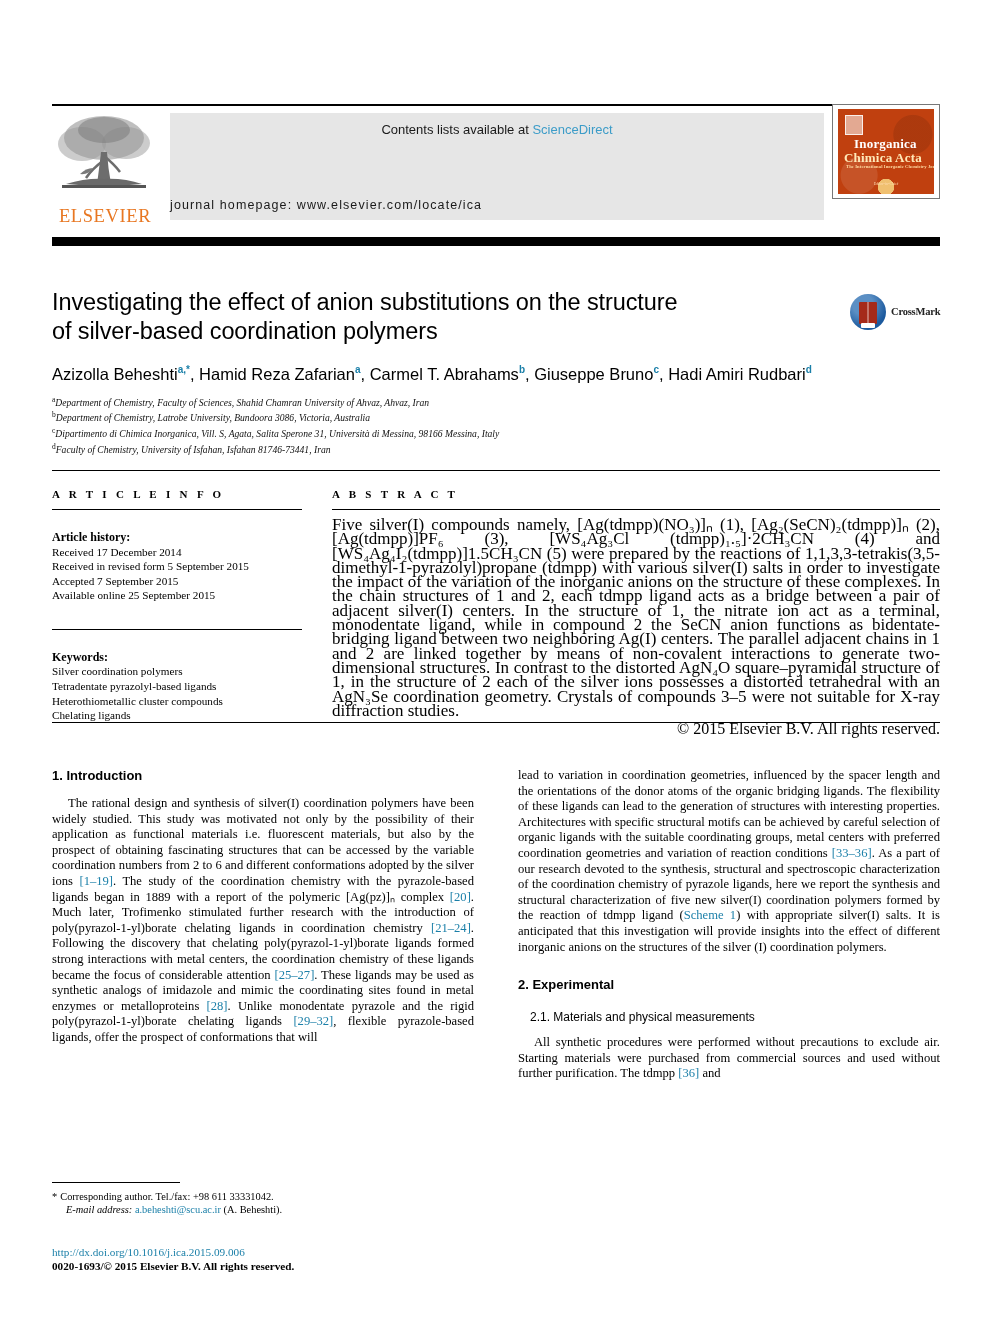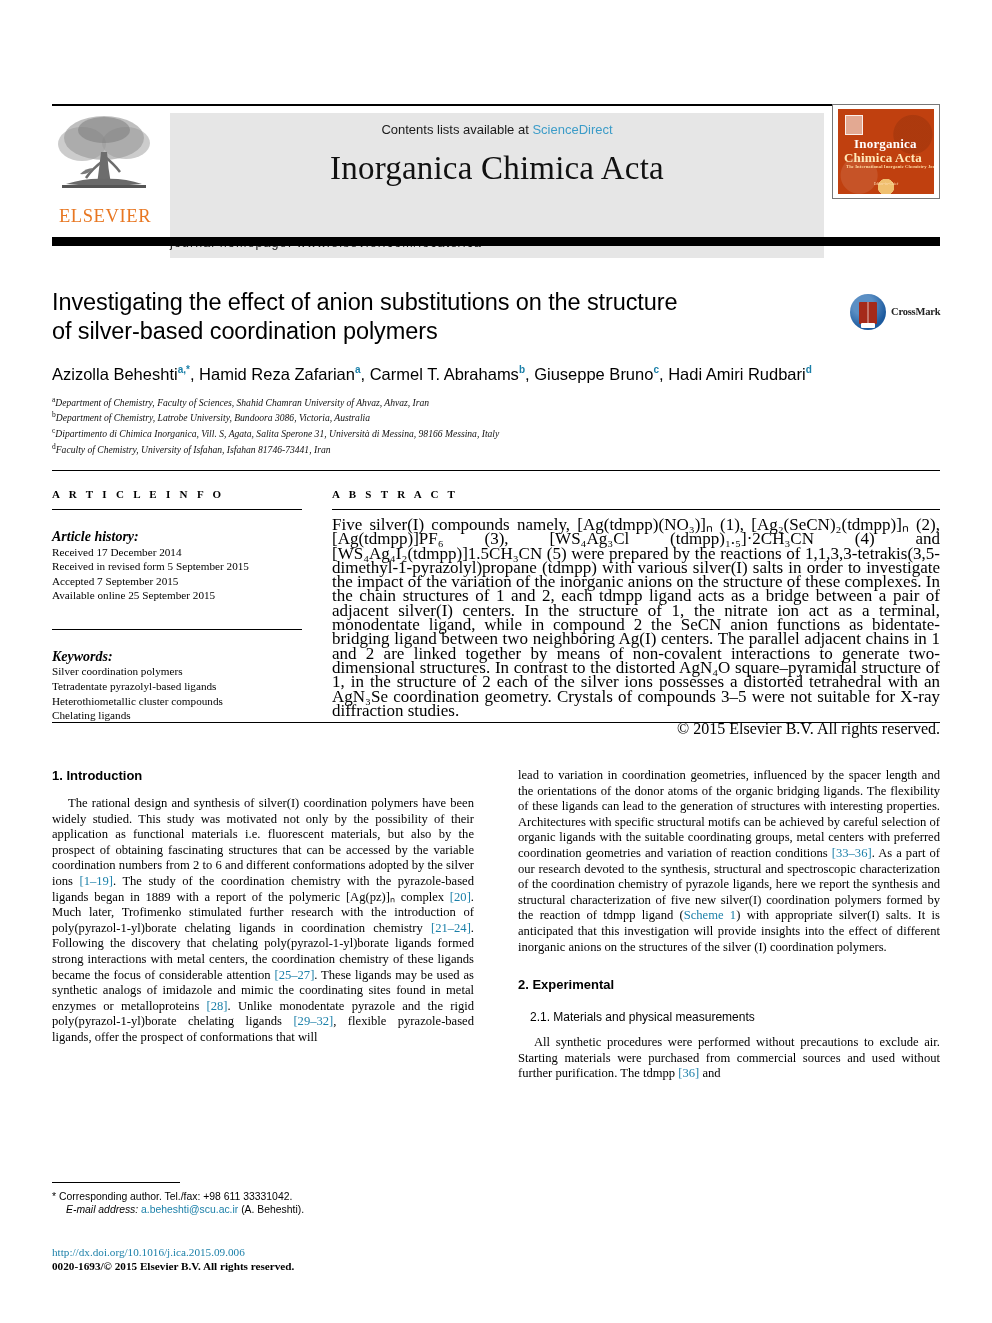--- a/index.html
+++ b/index.html
@@ -77,21 +77,21 @@
     font-size: 18.5px;
     letter-spacing: .6px;
     color: #e87722;
   }
 
   .mast-center {
     position: absolute;
     left: 118px;
     top: 9px;
     width: 654px;
-    height: 145px;
+    height: 107px;
     background: #e6e6e6;
   }
   .contents-line {
     position: absolute;
     left: 0; right: 0; top: 9px;
     text-align: center;
     font-family: "Liberation Sans", sans-serif;
     font-size: 13px;
     color: #1a1a1a;
   }
@@ -304,23 +304,22 @@
     letter-spacing: 3.3px;
     color: #000;
   }
   .hr-thin {
     height: 1px;
     background: #000;
     margin: 9px 0 8px 0;
   }
   .ia-left .grp-title {
     font-family: "Liberation Serif", serif;
-    font-style: italic;
-    font-weight: bold;
-    font-size: 14px;
+    font-weight: bold;
+    font-size: 12px;
     line-height: 14.5px;
     margin-top: 20px;
   }
   .ia-left .grp-line {
     font-family: "Liberation Serif", serif;
     font-size: 11.2px;
     line-height: 14.6px;
   }
   .ia-left .spacer { height: 17px; }
 
@@ -387,21 +386,21 @@
     top: 1182px;
     width: 422px;
   }
   .fn-rule {
     width: 128px;
     height: 1px;
     background: #000;
     margin-bottom: 7px;
   }
   .fn-line {
-    font-family: Liberation Sans, sans-serif;
+    font-family: Liberation Serif, serif;
     font-size: 10.4px;
     line-height: 13.4px;
     color: #000;
   }
   .fn-line .star { margin-right: 3px; }
   .fn-em { font-style: italic; }
   .fn-mail { color: #1a7fa8; }
 
   .doi-block {
     position: absolute;
@@ -447,21 +446,20 @@
           <rect x="8" y="73" width="84" height="3" fill="#555"></rect>
         </g>
       </svg>
       <div class="elsevier-word">ELSEVIER</div>
     </div>
 
     <div class="mast-center">
       <div class="contents-line">
         <span>Contents lists available at </span><span class="sd">ScienceDirect</span>
       </div>
-      <div class="journal-name">Inorganica Chimica Acta</div>
       <div class="homepage-line">journal homepage: www.elsevier.com/locate/ica</div>
     </div>
 
     <div class="cover-thumb">
       <div class="cover-inner">
         <div class="cover-els"></div>
         <div class="cover-t1">Inorganica</div>
         <div class="cover-t2">Chimica Acta</div>
         <div class="cover-t3">The International Inorganic Chemistry Journal</div>
         <div class="cover-mid"></div>

